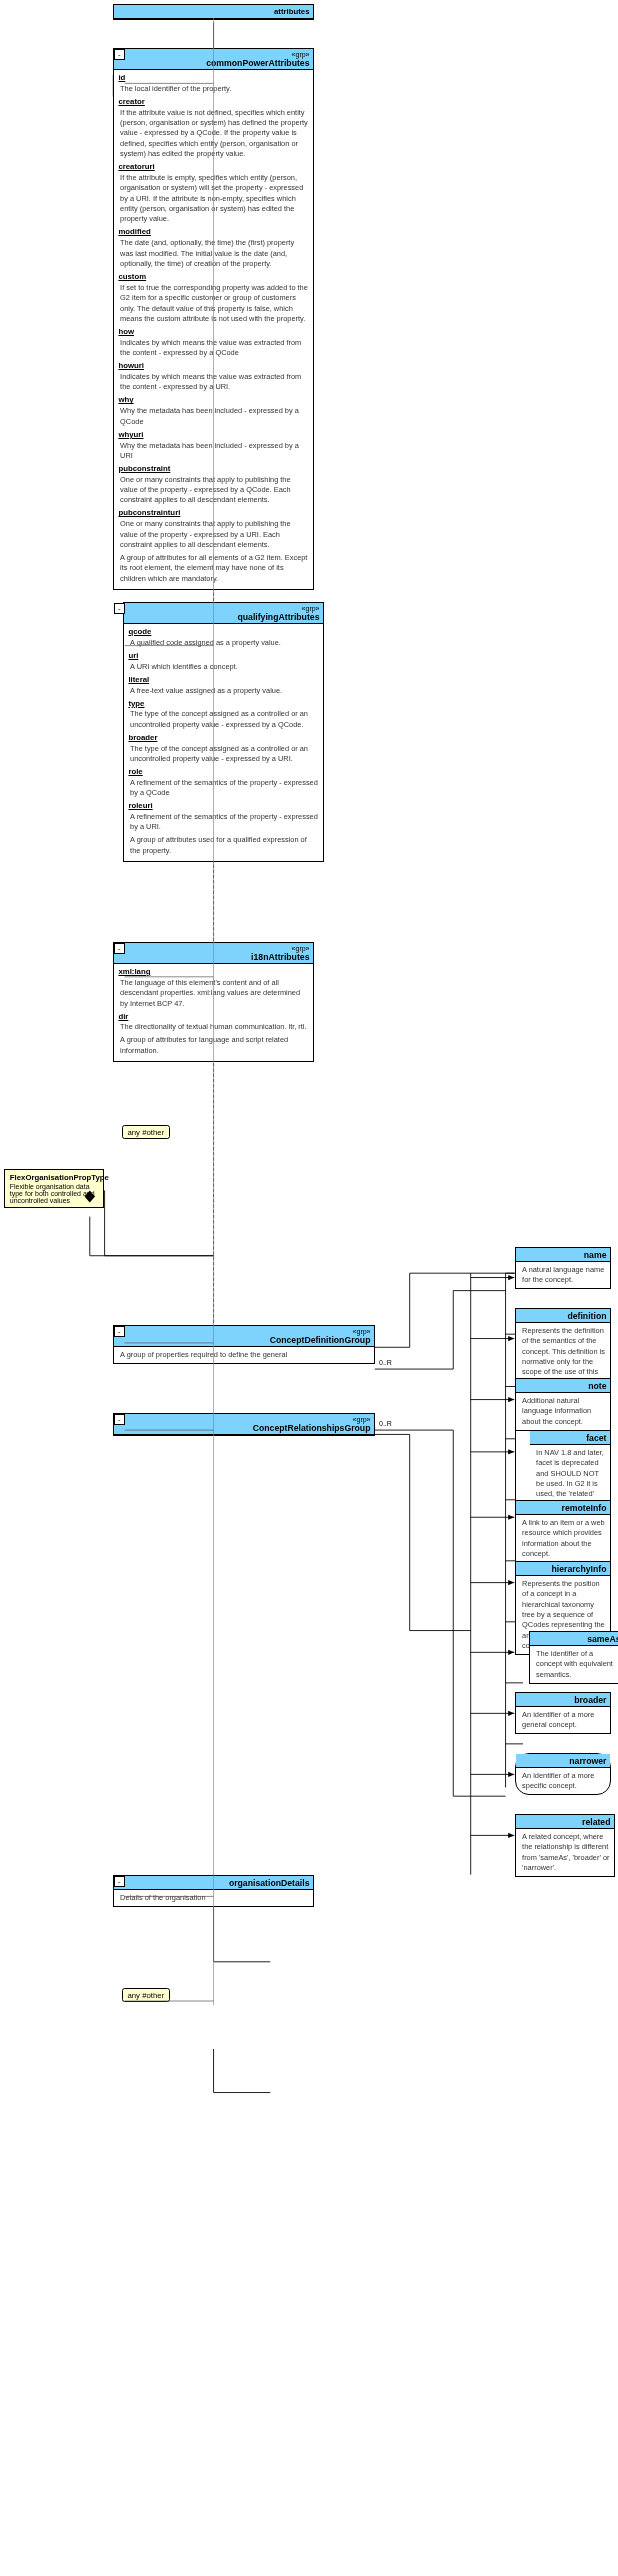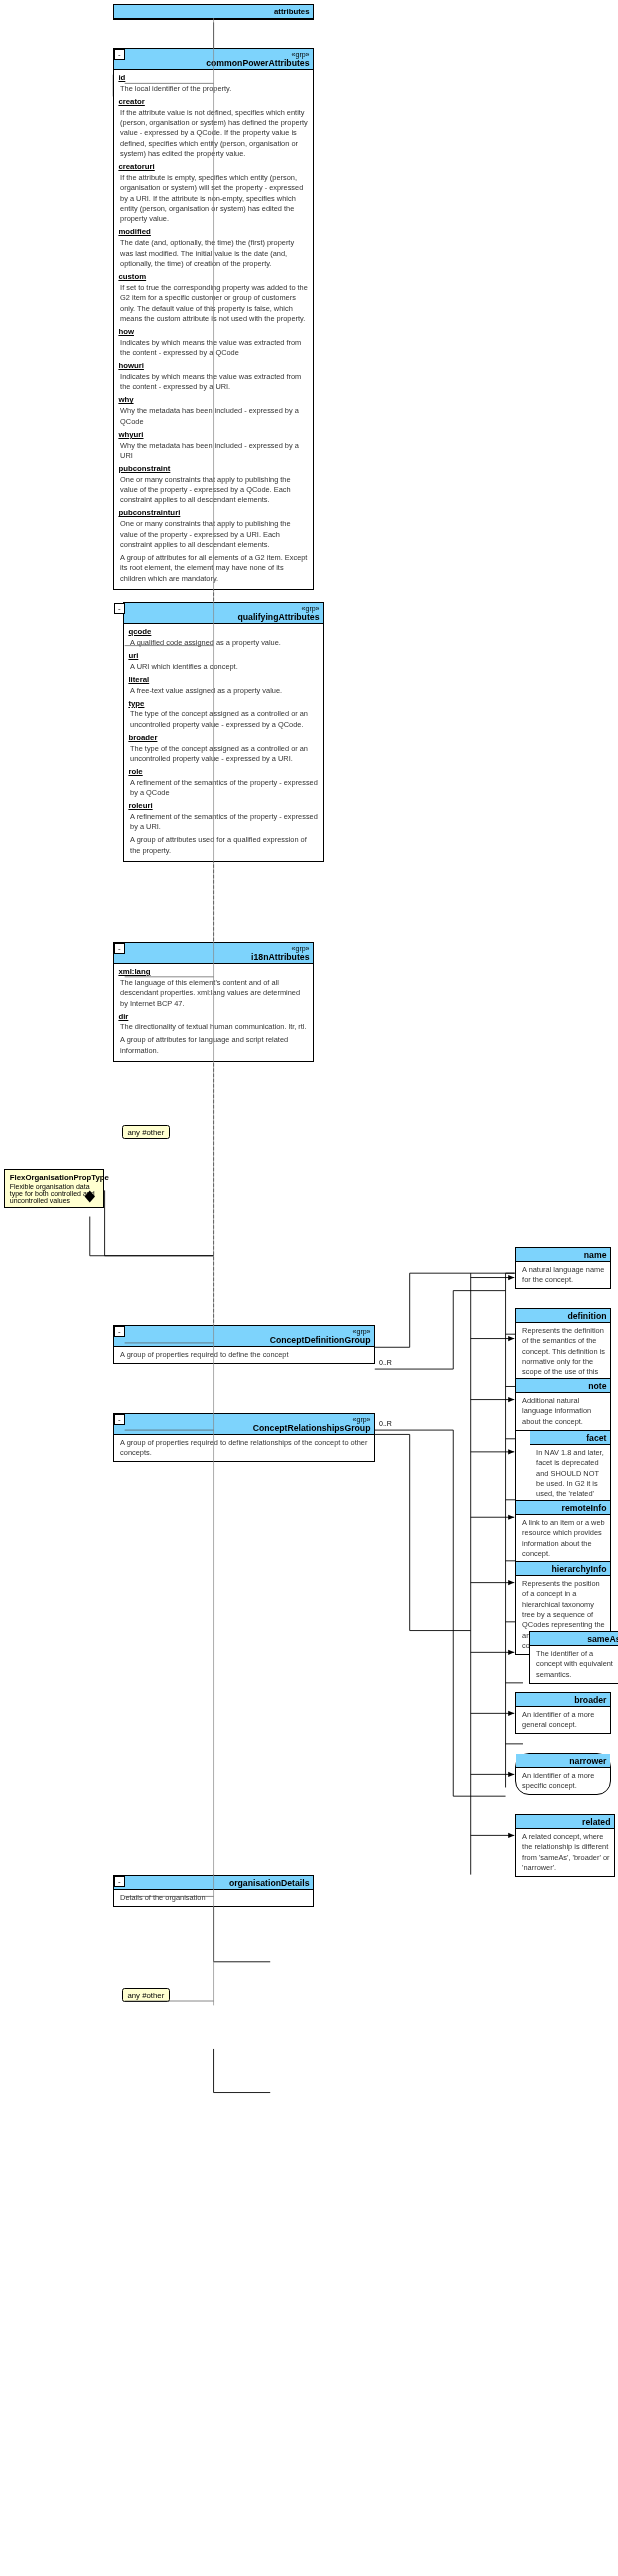--- a/index.html
+++ b/index.html
@@ -301,31 +301,28 @@
   <div class="label-box" style="left:122px; top:1125px; background:#ffffd0;">
     <span>any #other</span>
   </div>
 
   <div class="uml-box" style="left:113px; top:1325px; width:262px;">
     <div class="uml-box-header">
       <span class="stereotype">«grp»</span>
       <span class="uml-box-title">ConceptDefinitionGroup</span>
     </div>
     <div class="uml-box-section">
-      <div class="field-desc">A group of properties required to define the concept</div>
+      <div class="field-desc">A group of properties required to define the general</div>
     </div>
   </div>
 
   <div class="uml-box" style="left:113px; top:1413px; width:262px;">
     <div class="uml-box-header">
       <span class="stereotype">«grp»</span>
       <span class="uml-box-title">ConceptRelationshipsGroup</span>
-    </div>
-    <div class="uml-box-section">
-      <div class="field-desc">A group of properties required to define relationships of the concept to other concepts.</div>
     </div>
   </div>
 
   <div class="uml-box" style="left:515px; top:1247px; width:96px;">
     <div class="uml-box-header">
       <span class="uml-box-title">name</span>
     </div>
     <div class="uml-box-section">
       <div class="field-desc">A natural language name for the concept.</div>
     </div>

